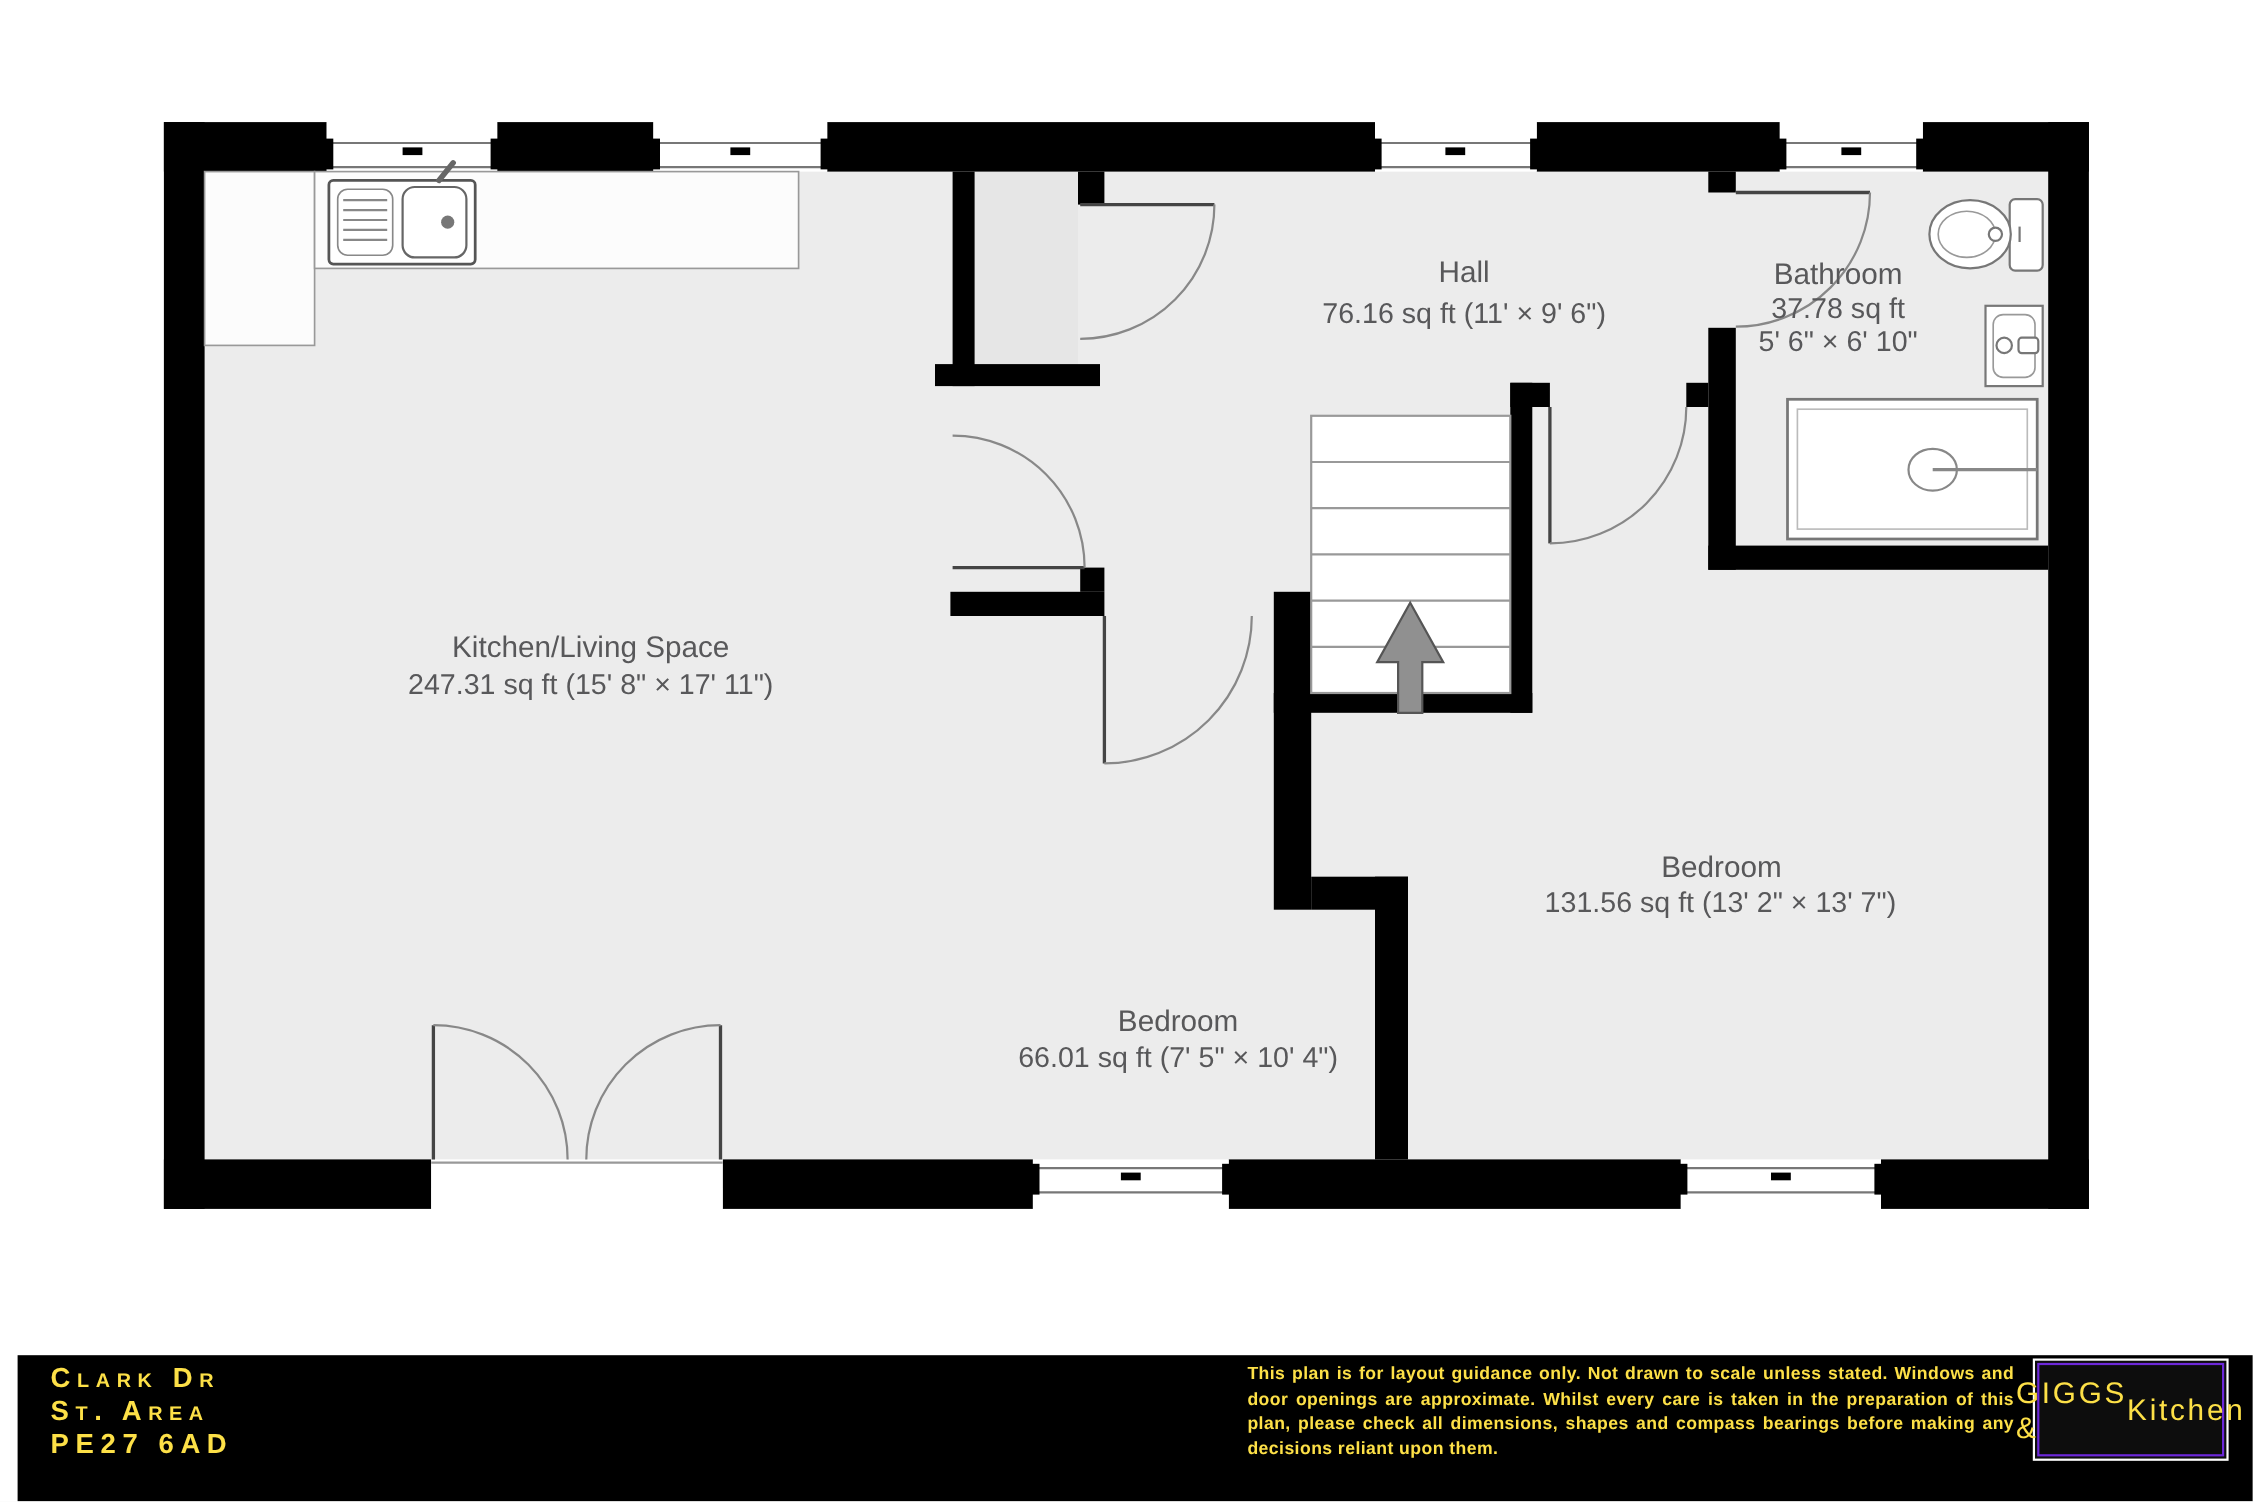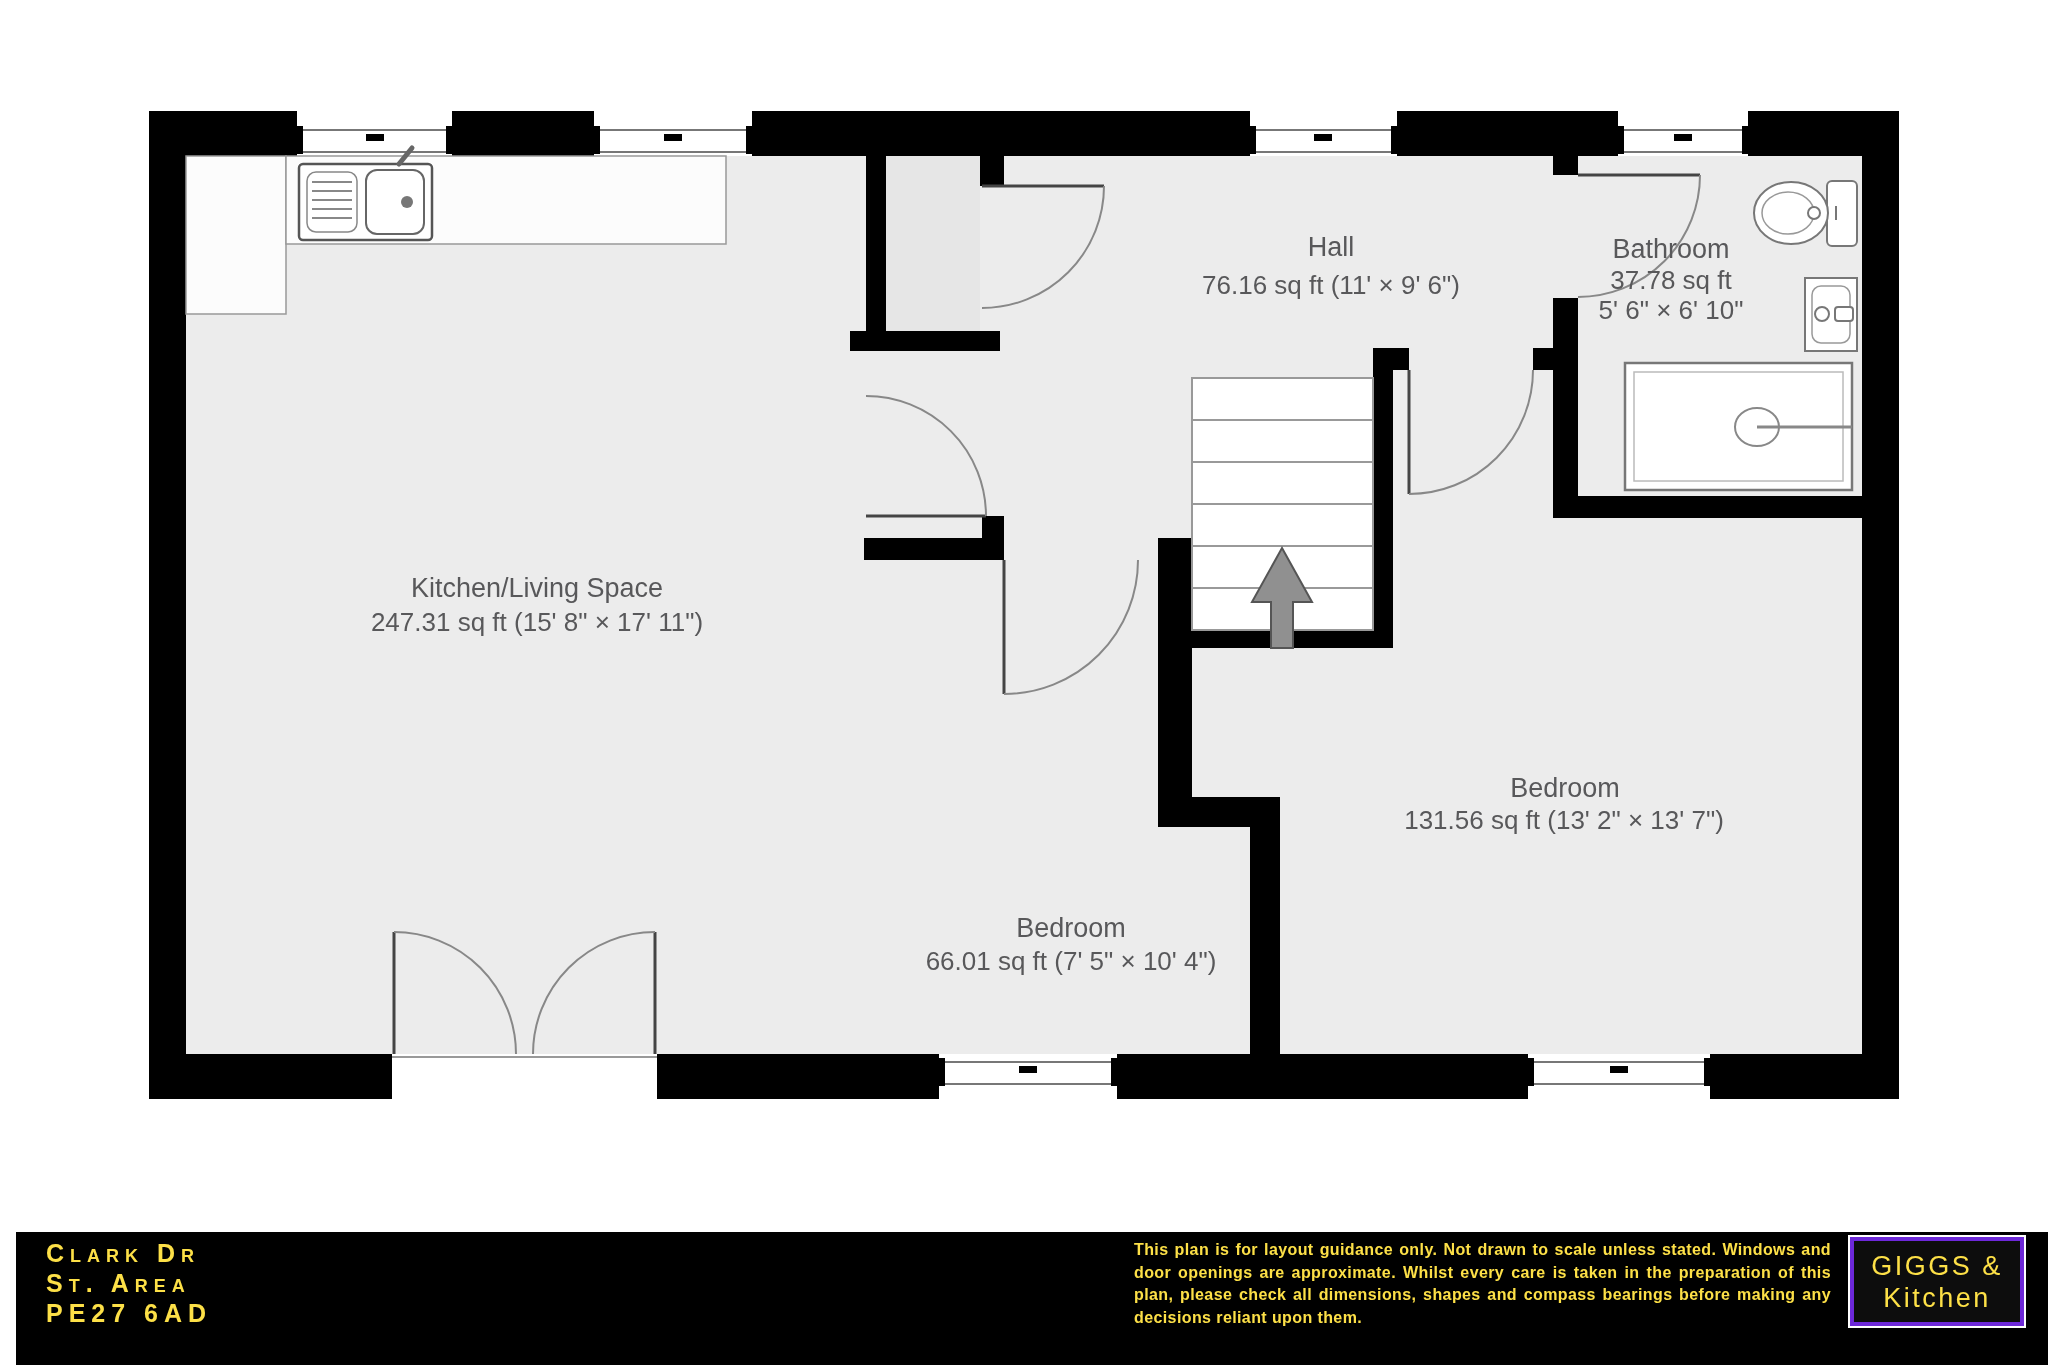--- a/index.html
+++ b/index.html
@@ -15,22 +15,22 @@
         font-variant:small-caps;letter-spacing:6px;line-height:30px;white-space:nowrap;}
   .area-block{position:absolute;top:9px;white-space:nowrap;}
   .gross{left:228px;}
   .garage{left:665px;}
   .area-label{font-size:20px;font-weight:bold;font-variant:small-caps;letter-spacing:4.5px;line-height:26px;}
   .area-value{font-size:27px;font-weight:bold;font-variant:small-caps;letter-spacing:2px;line-height:30px;margin-top:1px;}
   .disclaimer{position:absolute;left:1118px;top:7px;width:697px;font-size:16px;font-weight:bold;
               line-height:22.6px;text-align:justify;letter-spacing:0.4px;}
   .logo-box{position:absolute;left:1832px;top:3px;width:178px;height:93px;border:2px solid #fff;
             box-sizing:border-box;background:#0d0d0d;display:flex;align-items:center;justify-content:center;}
-  .logo-inner{border:4px solid #6d28d9;width:166px;height:81px;display:flex;flex-direction:column;
-              align-items:center;justify-content:center;text-align:center;}
+  .logo-inner{border:2px solid #6d28d9;width:166px;height:81px;display:flex;flex-direction:row;
+              align-items:center;justify-content:center;}
   .logo-line{font-size:27px;letter-spacing:2.5px;line-height:32px;font-weight:normal;}
 </style>
 </head>
 <body>
 
 <div id="stage">
 
 <svg id="plan-svg" width="2048" height="1365" viewBox="0 0 2048 1365">
 
   <rect x="170" y="130" width="1712" height="950" fill="#ececec"></rect>

